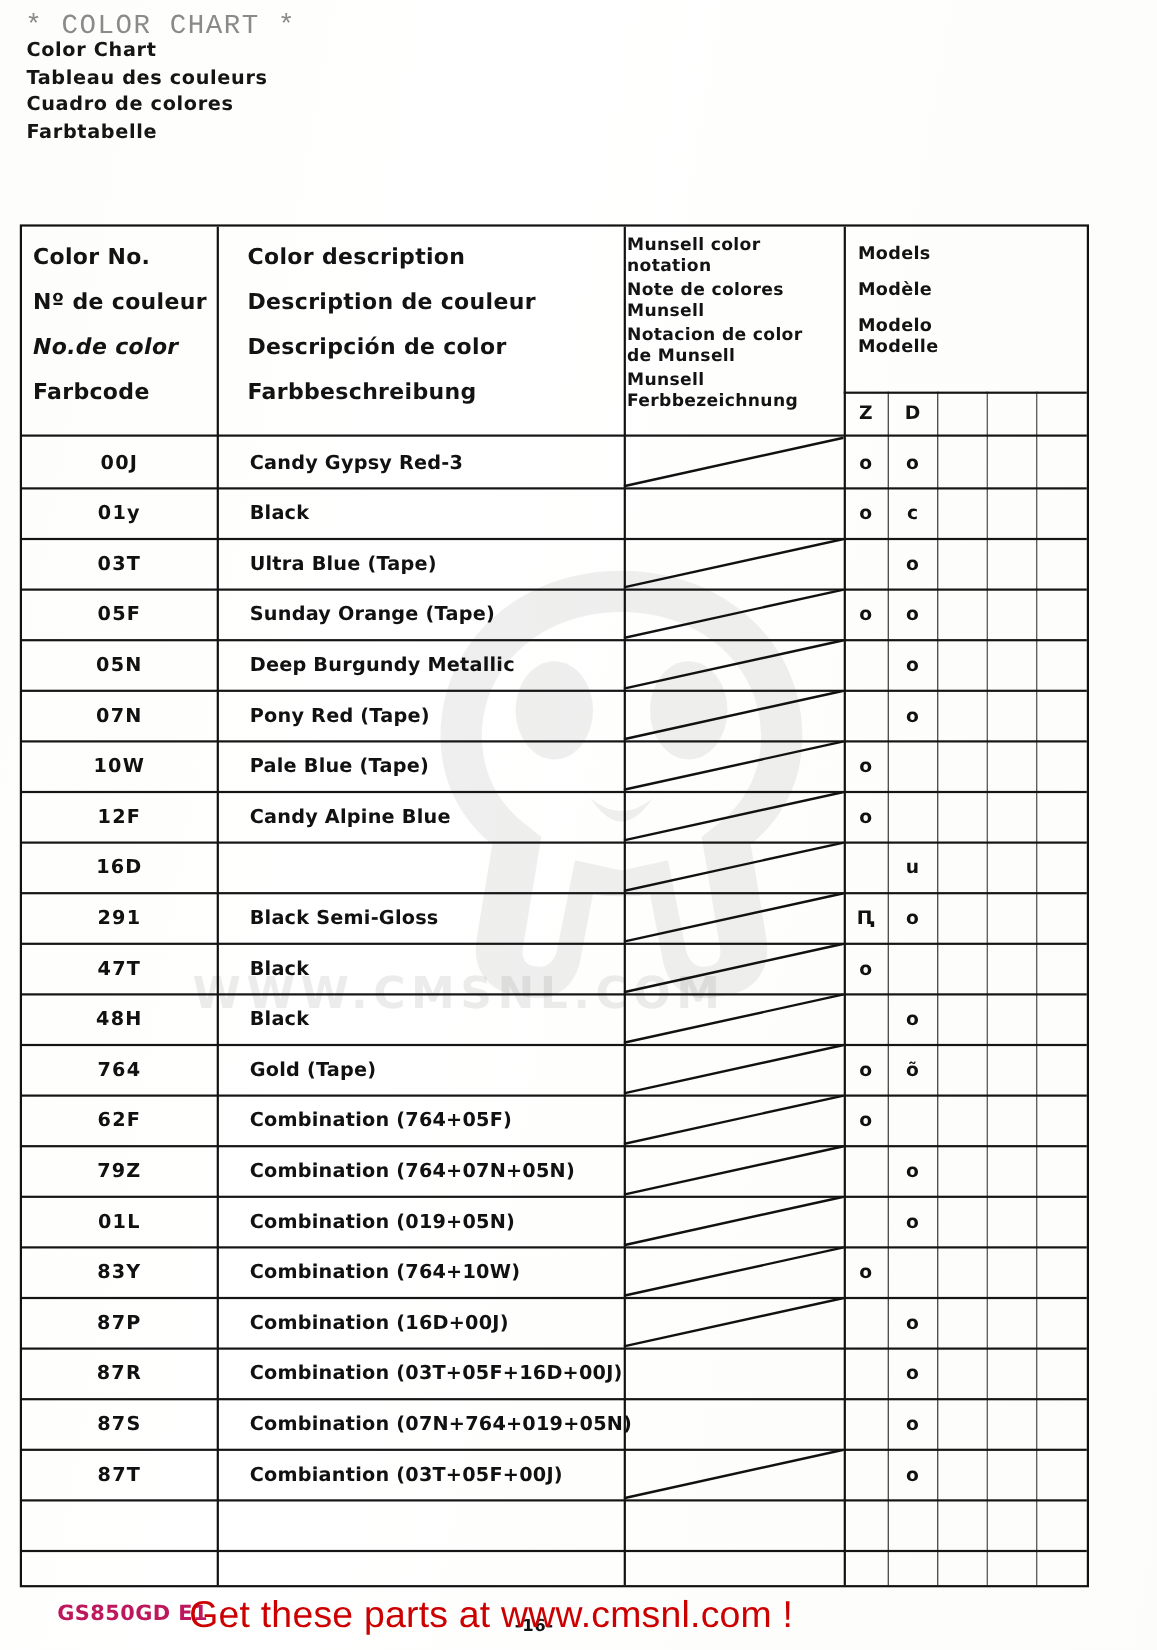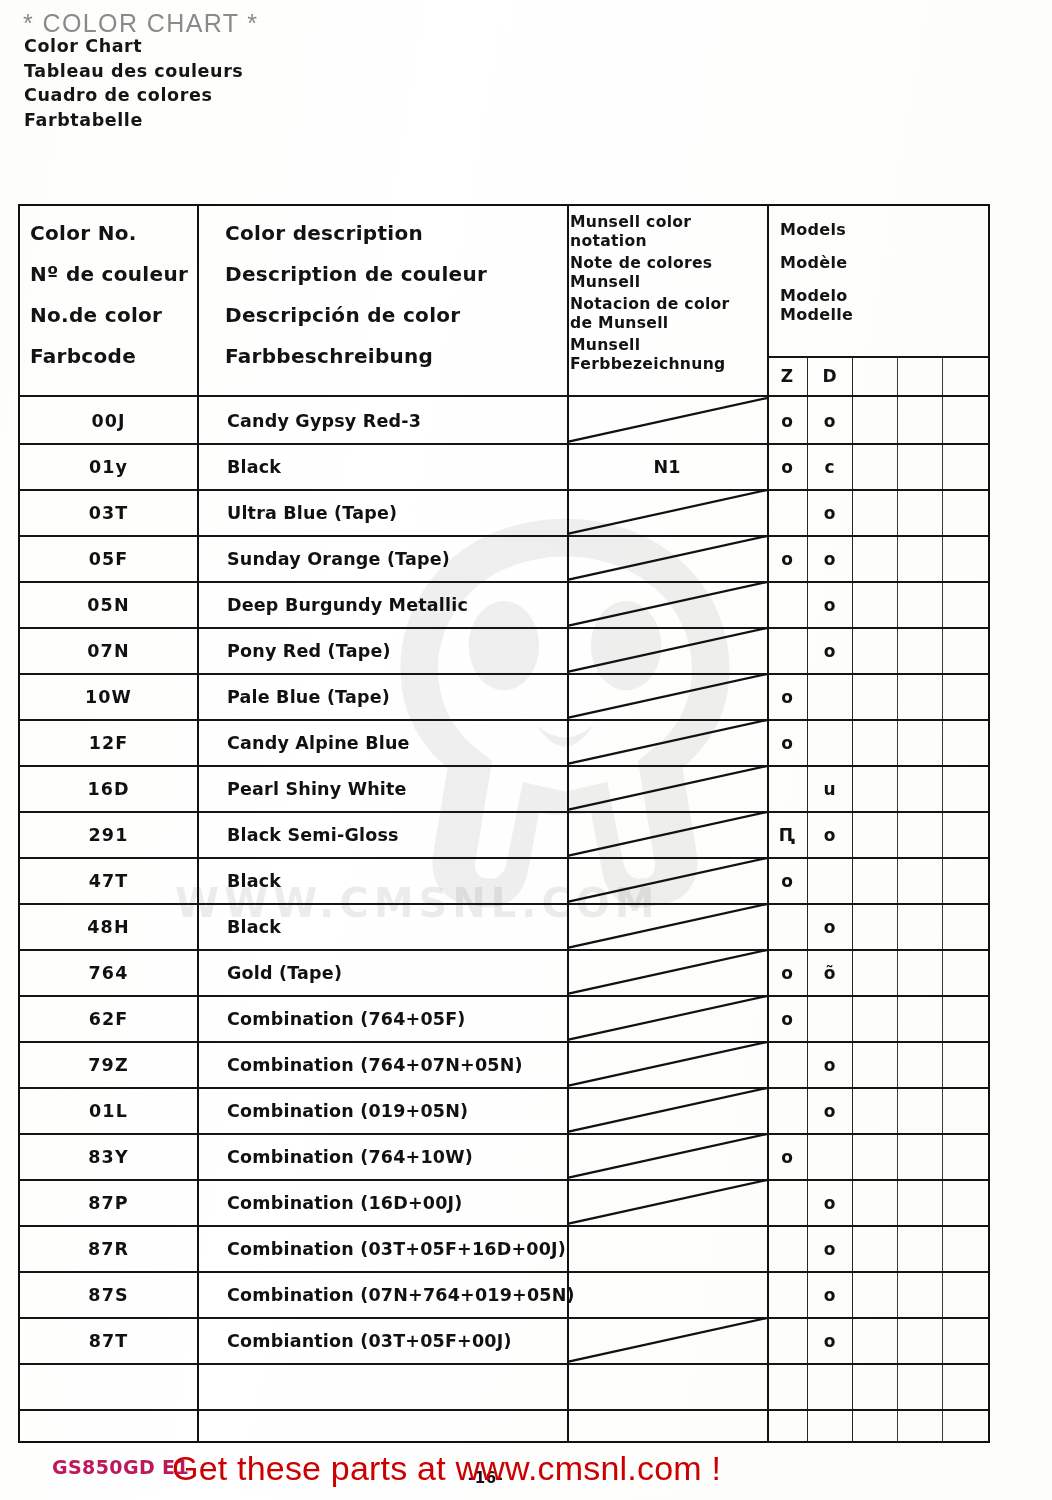--- a/index.html
+++ b/index.html
@@ -52,21 +52,21 @@
     pointer-events: none;
     user-select: none;
     white-space: nowrap;
   }
 
   
   .title-gray {
     position: absolute;
     left: 23px;
     top: 9px;
-    font-family: Liberation Sans, sans-serif;
+    font-family: Liberation Mono, monospace;
     font-size: 25px;
     color: #8a8a8a;
     letter-spacing: 1.4px;
     white-space: nowrap;
   }
   .lang-block {
     position: absolute;
     left: 24px;
     top: 34px;
     font-family: "DejaVu Sans", sans-serif;
@@ -273,21 +273,21 @@
   <div class="vrule" style="left:747px;"></div>
   <div class="vrule thin" style="left:787px; top:150px;"></div>
   <div class="vrule thin" style="left:832px; top:150px;"></div>
   <div class="vrule faint" style="left:877px; top:150px;"></div>
   <div class="vrule faint" style="left:922px; top:150px;"></div>
 
   <div class="thead">
     <div class="th-cell th-colno" style="top:18px;">
       <div class="th-line">Color No.</div>
       <div class="th-line" style="margin-top:22px;">Nº de couleur</div>
-      <div class="th-line" style="margin-top:22px;">No.de color</div>
+      <div class="th-line" style="margin-top:22px;font-style:italic;">No.de color</div>
       <div class="th-line" style="margin-top:22px;">Farbcode</div>
     </div>
 
     <div class="th-cell th-desc" style="top:18px;">
       <div class="th-line">Color description</div>
       <div class="th-line" style="margin-top:22px;">Description de couleur</div>
       <div class="th-line" style="margin-top:22px;">Descripción de color</div>
       <div class="th-line" style="margin-top:22px;">Farbbeschreibung</div>
     </div>
 
@@ -327,21 +327,20 @@
             <line x1="0" y1="45" x2="200" y2="1" stroke="#111" stroke-width="2.2"></line>
           </svg>
         </div>
         <div class="cell c-mark z">o</div>
         <div class="cell c-mark d">o</div>
       </div>
       <div class="hrule" style="top: 237px;"></div>
       <div class="row" style="top: 237px;">
         <div class="cell c-code">01y</div>
         <div class="cell c-desc">Black</div>
-        <div class="cell c-mun">N1</div>
         <div class="cell c-mark z">o</div>
         <div class="cell c-mark d">c</div>
       </div>
       <div class="hrule" style="top: 283px;"></div>
       <div class="row" style="top: 283px;">
         <div class="cell c-code">03T</div>
         <div class="cell c-desc">Ultra Blue (Tape)</div>
         <div class="cell c-mun"></div>
         <div class="diag">
           <svg viewBox="0 0 200 46" preserveAspectRatio="none">
@@ -412,21 +411,20 @@
           <svg viewBox="0 0 200 46" preserveAspectRatio="none">
             <line x1="0" y1="45" x2="200" y2="1" stroke="#111" stroke-width="2.2"></line>
           </svg>
         </div>
         <div class="cell c-mark z">o</div>
         <div class="cell c-mark d"></div>
       </div>
       <div class="hrule" style="top: 559px;"></div>
       <div class="row" style="top: 559px;">
         <div class="cell c-code">16D</div>
-        <div class="cell c-desc">Pearl Shiny White</div>
         <div class="cell c-mun"></div>
         <div class="diag">
           <svg viewBox="0 0 200 46" preserveAspectRatio="none">
             <line x1="0" y1="45" x2="200" y2="1" stroke="#111" stroke-width="2.2"></line>
           </svg>
         </div>
         <div class="cell c-mark z"></div>
         <div class="cell c-mark d">u</div>
       </div>
       <div class="hrule" style="top: 605px;"></div>

